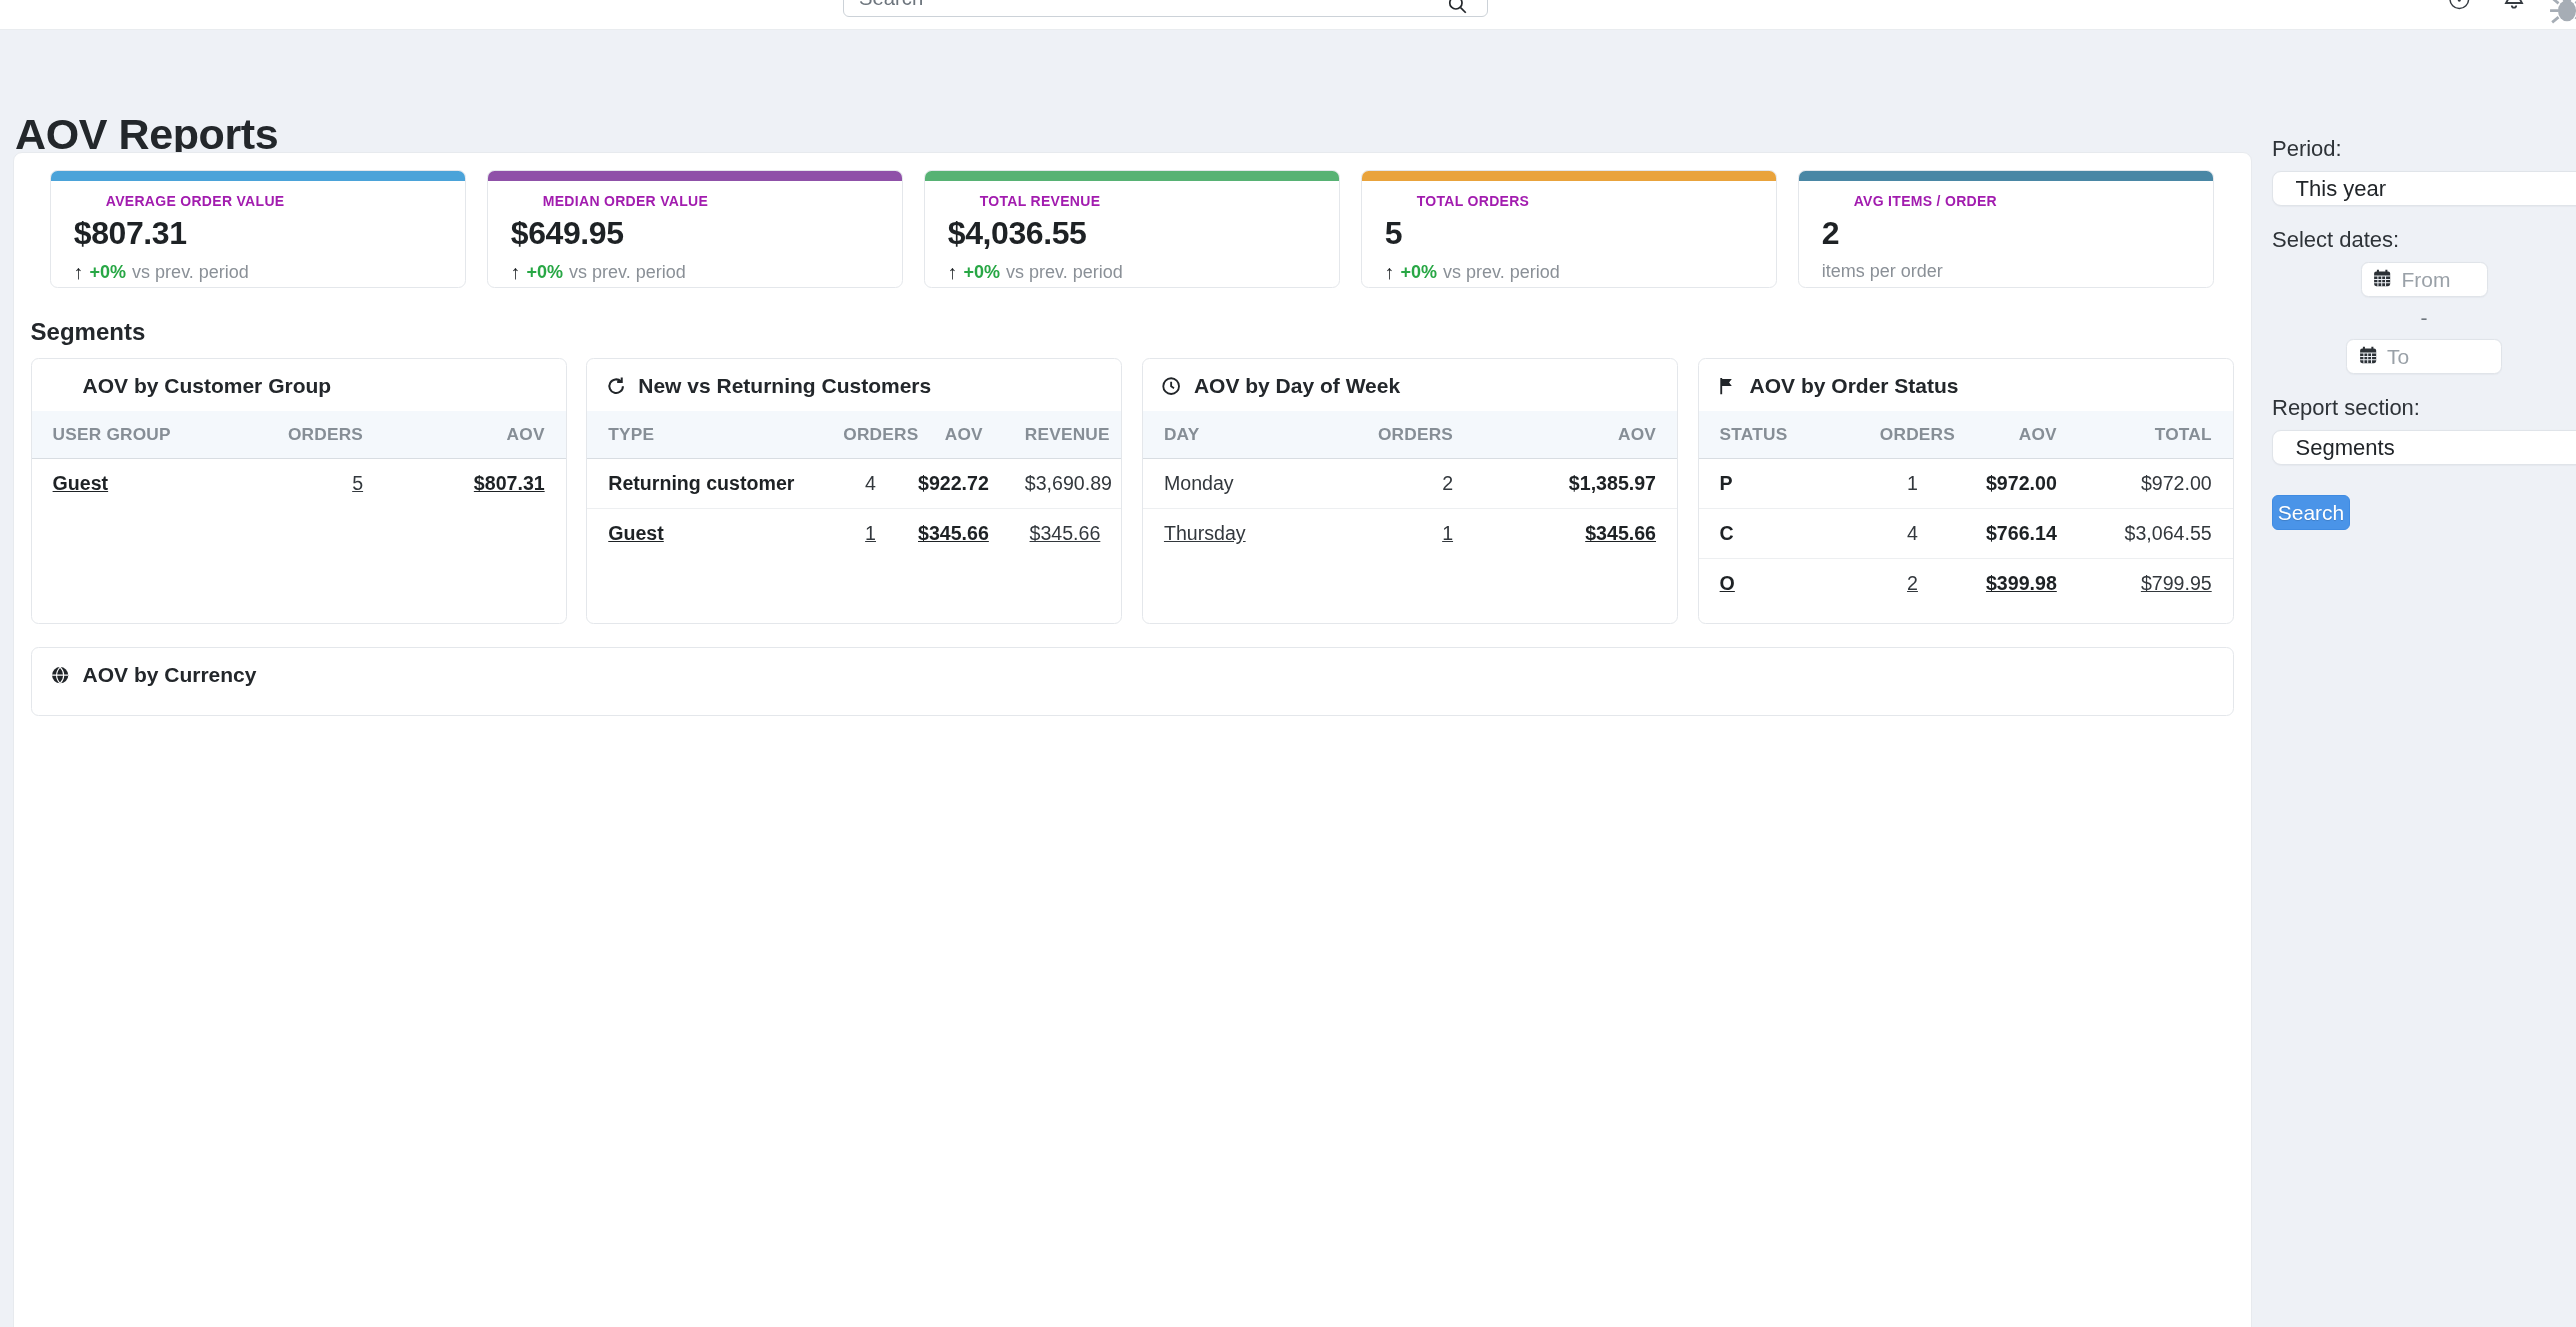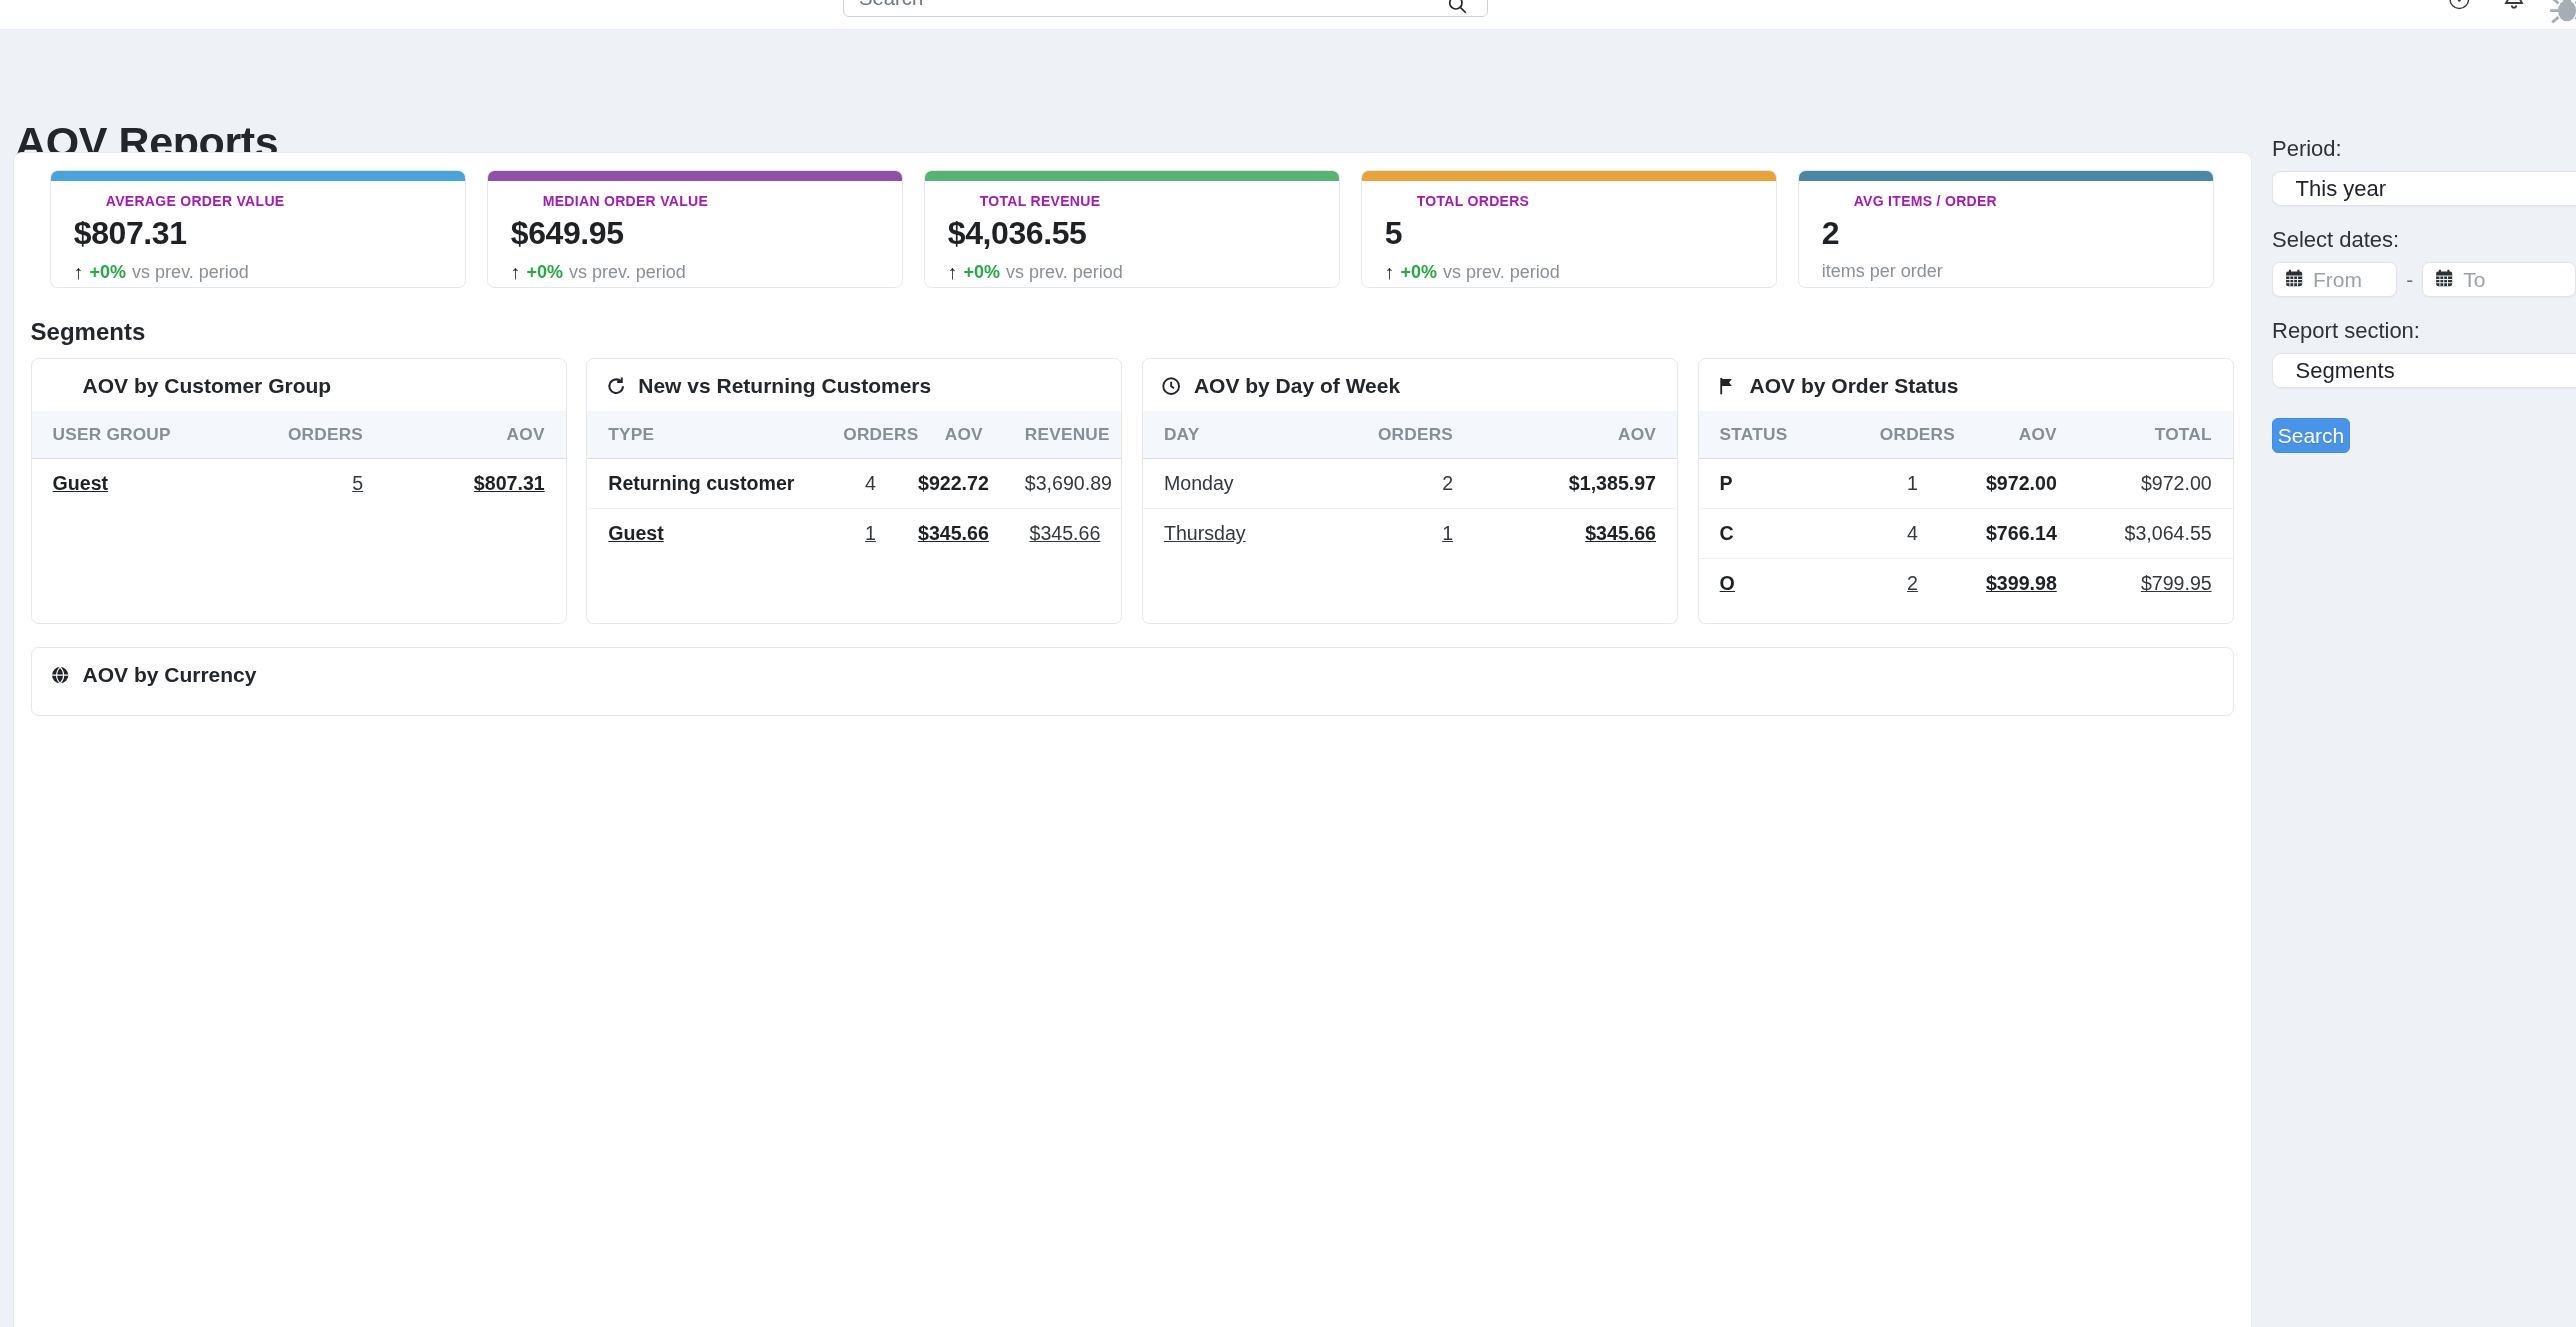--- a/index.html
+++ b/index.html
@@ -25,21 +25,21 @@
   }
   .search-input::placeholder { color: #6d757d; }
   .tb-icon { position: absolute; }
   .icon-search-glass { left: 1446px; top: -7.5px; }
   .icon-help { left: 2448px; top: -12px; }
   .icon-bell { left: 2502px; top: -13.6px; }
   .icon-bug  { left: 2549px; top: -10.6px; }
 
   
   .page-title {
-    position: absolute; left: 15px; top: 118px;
+    position: absolute; left: 15px; top: 110px;
     font-size: 43px; font-weight: 700; color: #23272b; letter-spacing: -0.4px;
   }
 
   
   .panel {
     position: absolute; left: 13px; top: 152px; width: 2239px; bottom: -9px;
     background: #ffffff; border: 0.8px solid #e7eaee; border-radius: 9px;
     padding: 17.3px 17.3px 0 16.6px;
   }
 
@@ -92,21 +92,21 @@
 
   
   .sidebar { position: absolute; left: 2272px; top: 136px; width: 304px; }
   .side-label { font-size: 22px; color: #2e3338; margin-bottom: 9px; }
   .select {
     width: 332px; height: 35px; background: #fff; border: 0.8px solid #e0e4e9;
     border-radius: 9px; box-shadow: 0 0.8px 1.5px rgba(33,37,41,0.04);
     display: flex; align-items: center; padding: 0 22.6px;
     font-size: 22px; color: #212529; margin-bottom: 21px;
   }
-  .dates-row { display: flex; align-items: center; gap: 9px; margin-bottom: 21px; }
+  .dates-row { display: flex; align-items: center; gap: 9px; margin-bottom: 21px; flex-direction: column; }
   .dateinput {
     height: 35px; background: #fff; border: 0.8px solid #e0e4e9; border-radius: 7.5px;
     box-shadow: 0 0.8px 1.5px rgba(33,37,41,0.04);
     display: flex; align-items: center; gap: 9px; padding: 0 10.6px;
   }
   .dateinput.from { width: 127px; }
   .dateinput.to { width: 156px; }
   .dateinput .ph { font-size: 21px; color: #9aa1a8; }
   .dash { font-size: 21px; color: #6d757d; }
   .search-btn {

